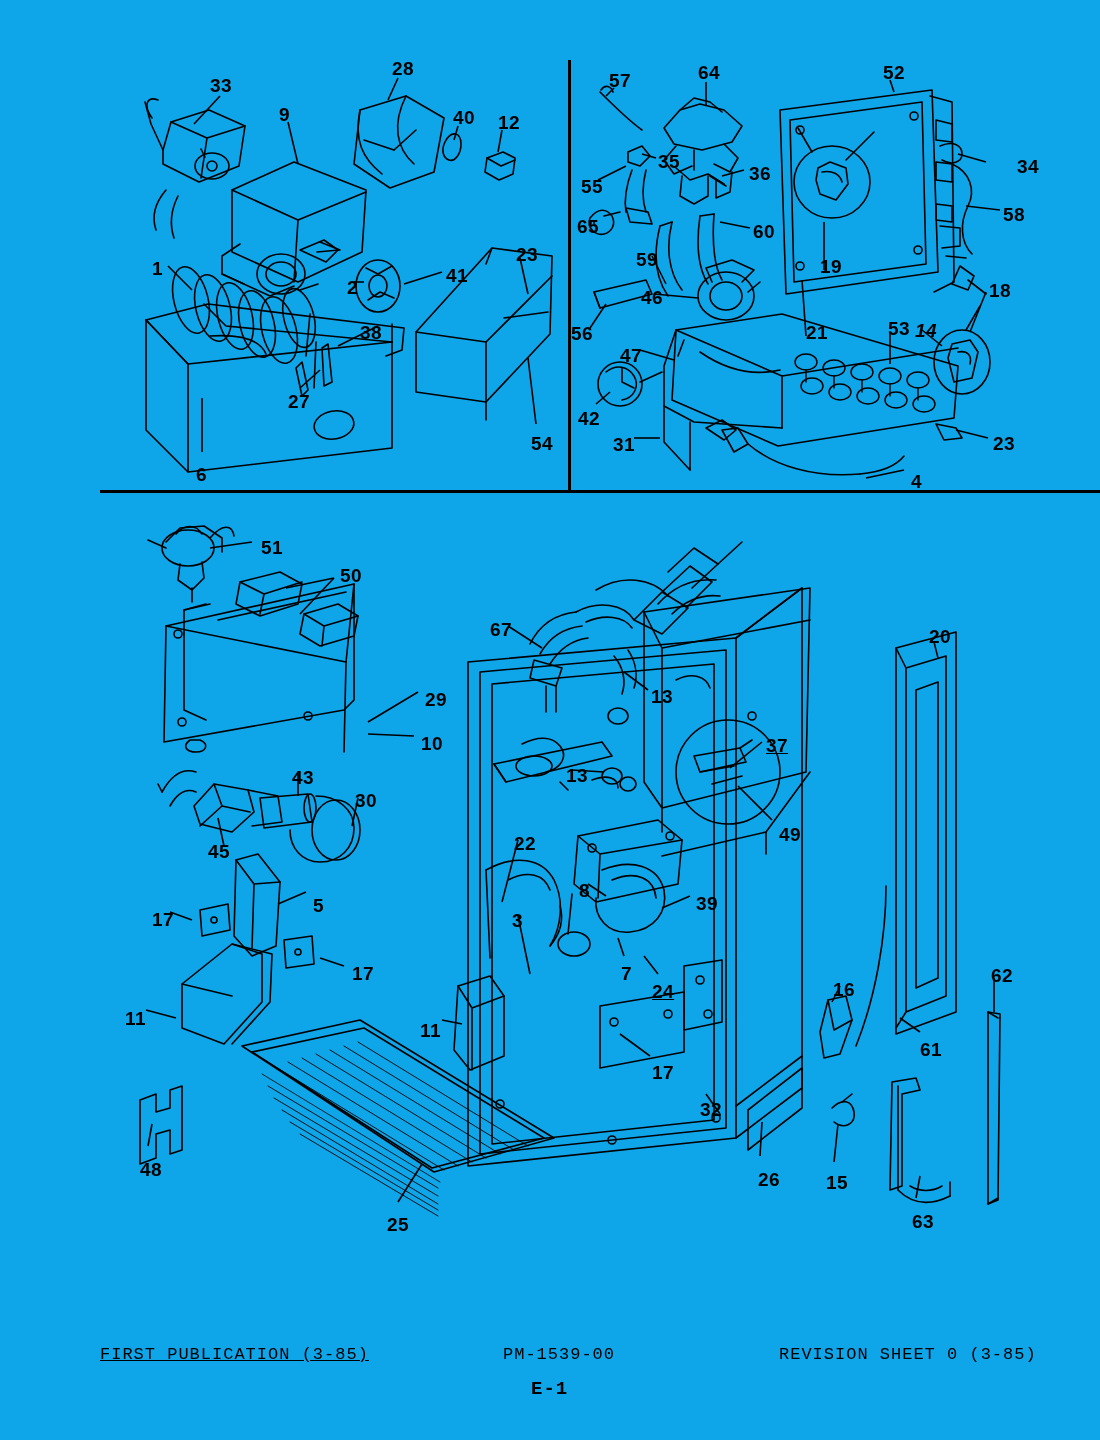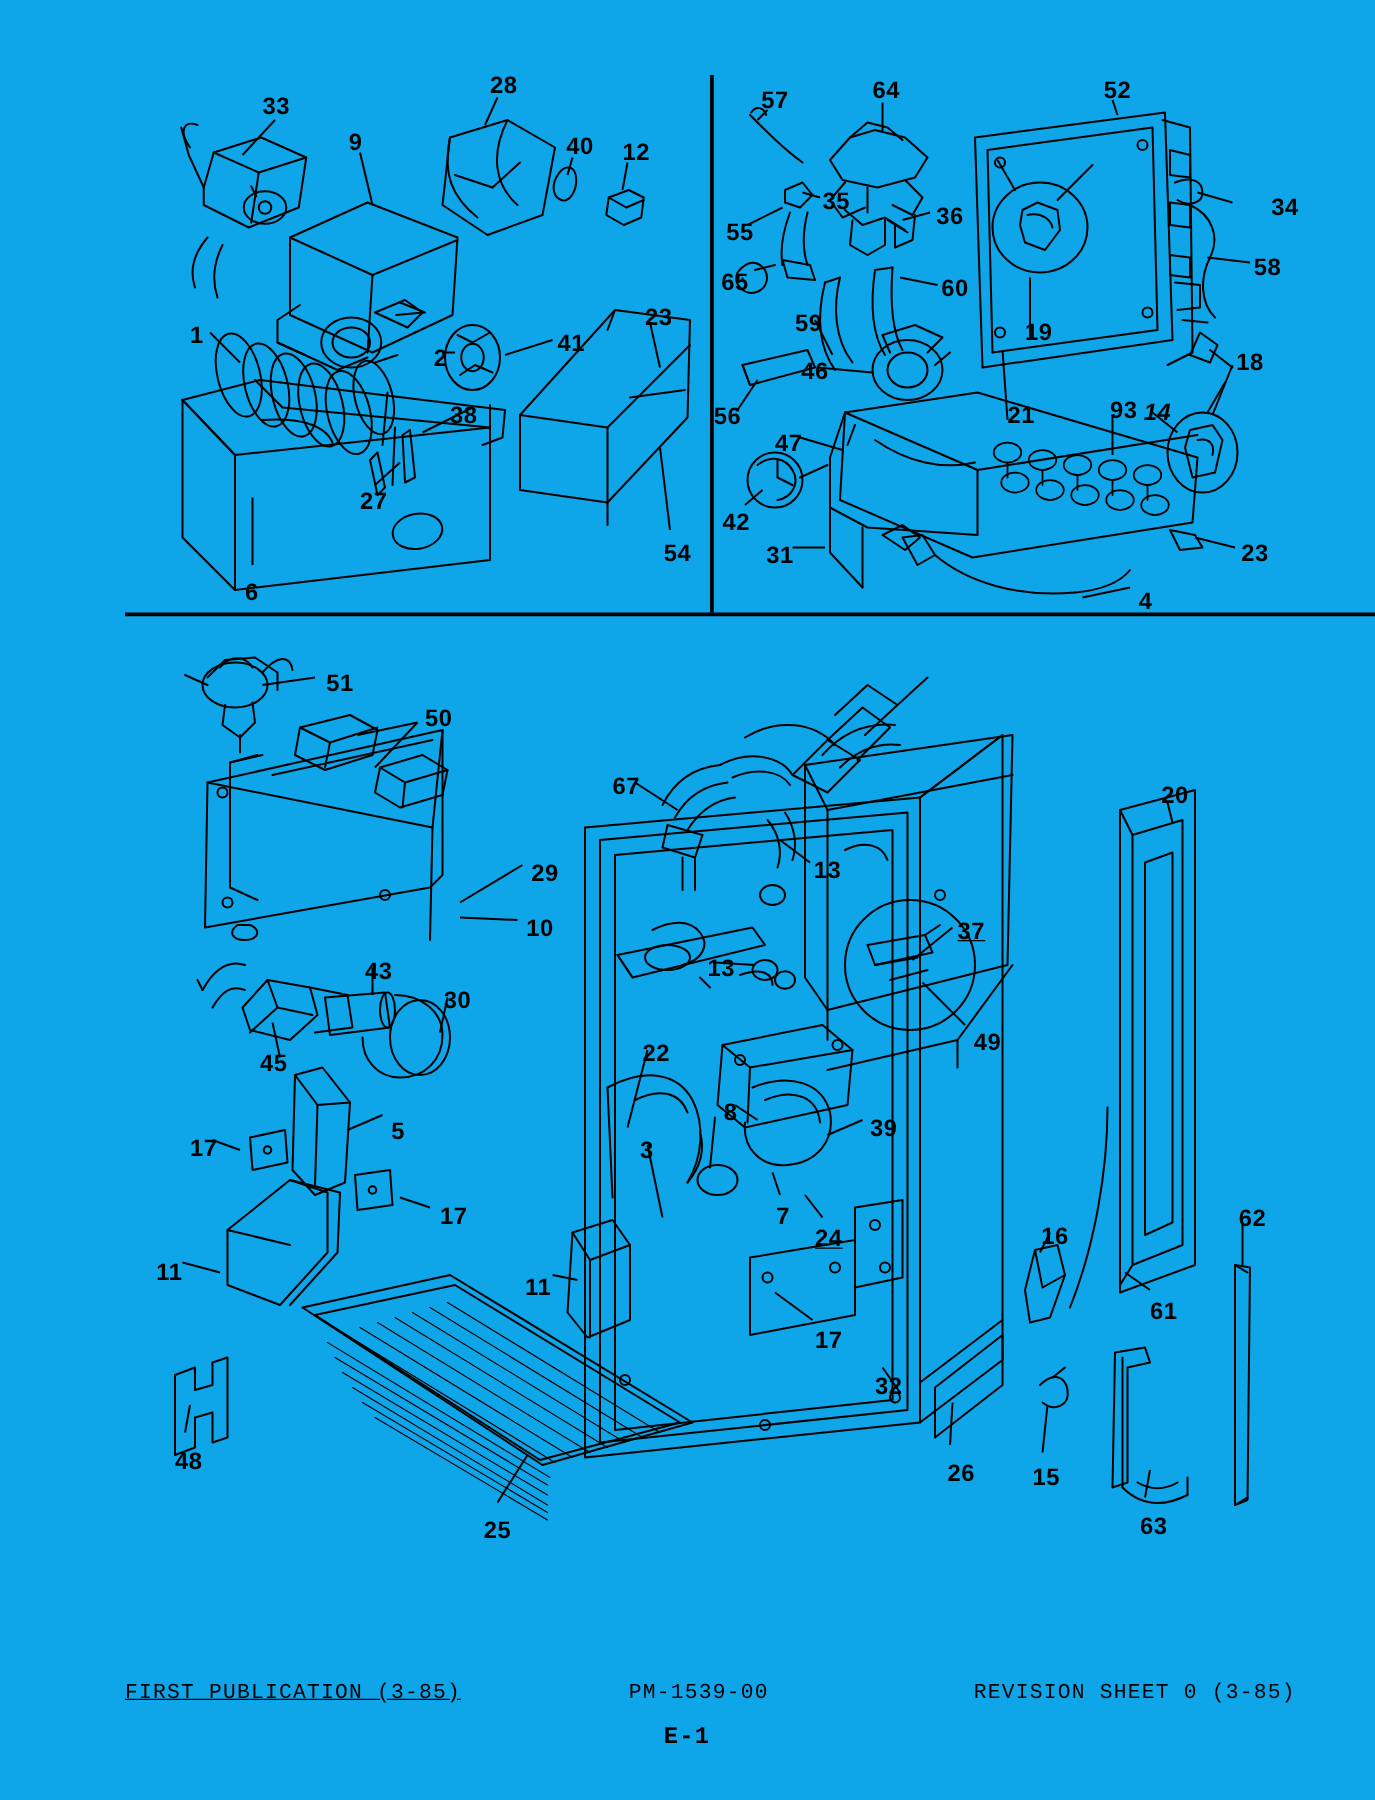--- a/index.html
+++ b/index.html
@@ -520,21 +520,21 @@
       <div class="callout" style="left: 820px; top: 256px;">19</div>
       <div class="callout" style="left: 516px; top: 244px;">23</div>
       <div class="callout" style="left: 152px; top: 258px;">1</div>
       <div class="callout" style="left: 446px; top: 265px;">41</div>
       <div class="callout" style="left: 347px; top: 277px;">2</div>
       <div class="callout" style="left: 989px; top: 280px;">18</div>
       <div class="callout" style="left: 641px; top: 287px;">46</div>
       <div class="callout" style="left: 571px; top: 323px;">56</div>
       <div class="callout" style="left: 360px; top: 322px;">38</div>
       <div class="callout" style="left: 806px; top: 322px;">21</div>
-      <div class="callout" style="left: 888px; top: 318px;">93</div>
+      <div class="callout" style="left: 888px; top: 318px;">53</div>
       <div class="callout" style="left: 915px; top: 320px; font-style: italic;">14</div>
       <div class="callout" style="left: 620px; top: 345px;">47</div>
       <div class="callout" style="left: 578px; top: 408px;">42</div>
       <div class="callout" style="left: 288px; top: 391px;">27</div>
       <div class="callout" style="left: 613px; top: 434px;">31</div>
       <div class="callout" style="left: 993px; top: 433px;">23</div>
       <div class="callout" style="left: 531px; top: 433px;">54</div>
       <div class="callout" style="left: 196px; top: 464px;">6</div>
       <div class="callout" style="left: 911px; top: 471px;">4</div>
       <div class="callout" style="left: 261px; top: 537px;">51</div>

